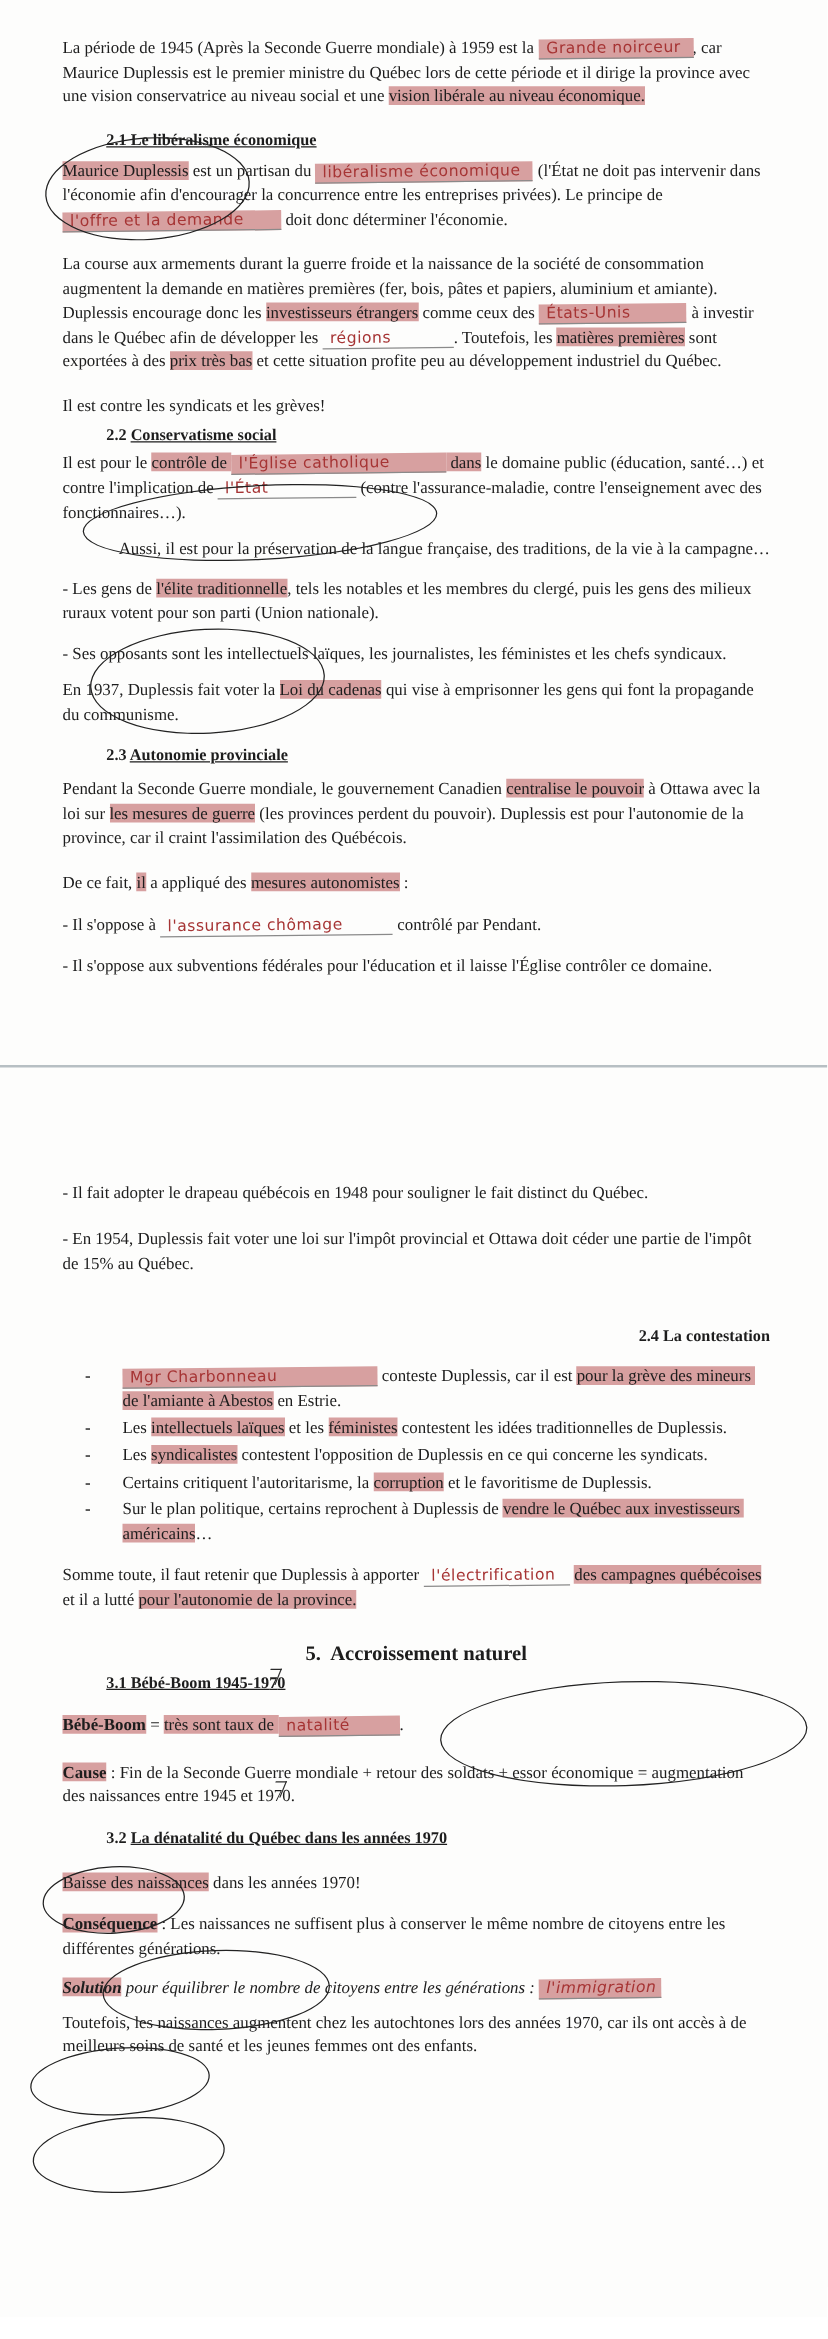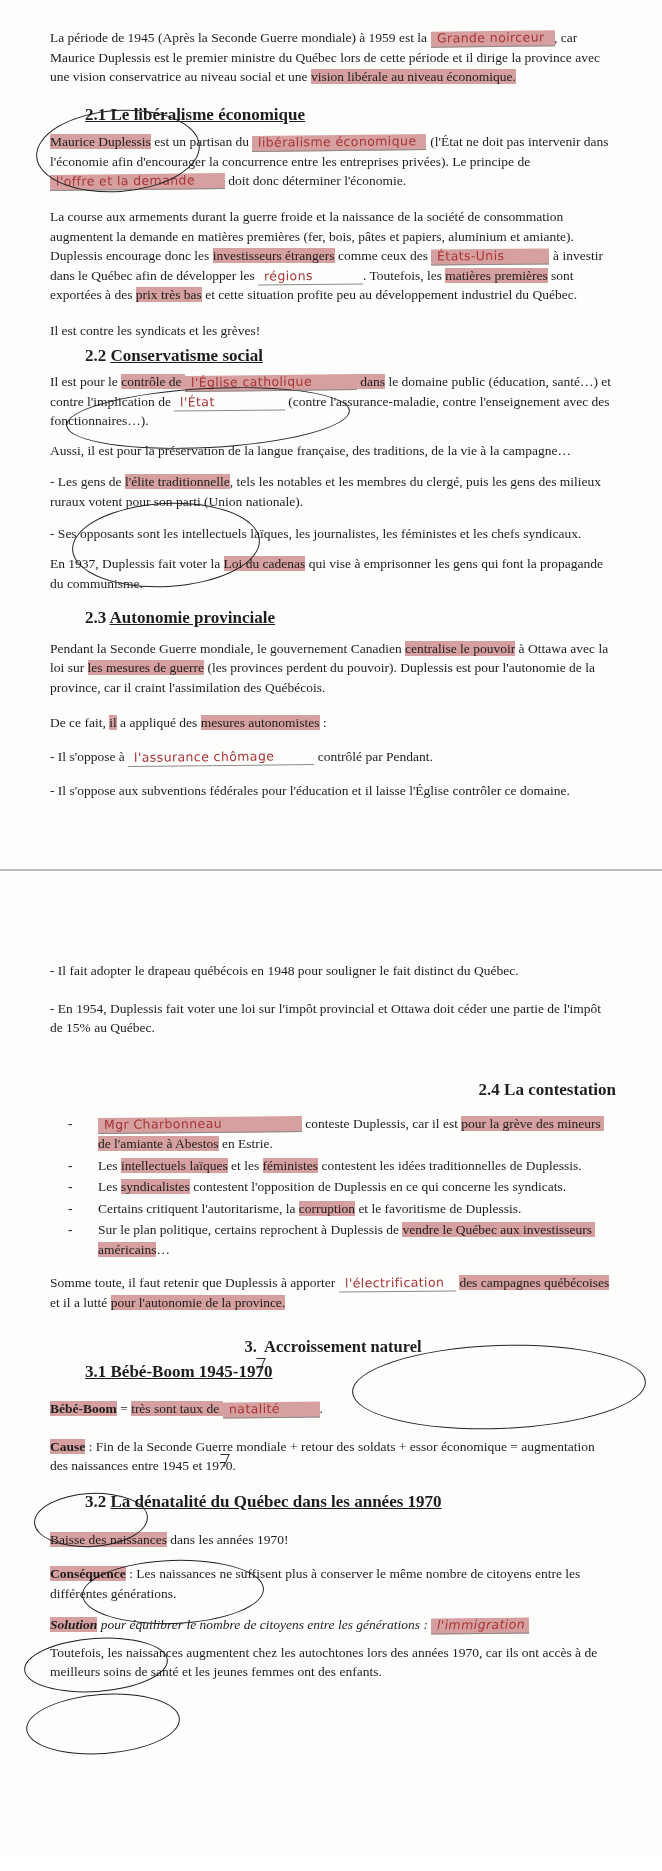--- a/index.html
+++ b/index.html
@@ -17,21 +17,21 @@
     width:662px;height:1854px;
     background:var(--paper);
     overflow:hidden;
     font-family:"Liberation Serif", serif;
     font-size:13.5px;
     line-height:1.45;
     color:var(--ink);
   }
   .content{padding:28px 46px 0 50px;}
   .para{margin:0;}
-  .h-sec{margin:0;font-size:17px;font-weight:bold;padding-left:35px;}
+  .h-sec{margin:0;font-size:13px;font-weight:bold;padding-left:35px;}
   .h-center{margin:0;text-align:center;font-size:16.5px;font-weight:bold;}
   .run{white-space:pre-wrap;}
   .b{font-weight:bold;}
   .u{text-decoration:underline;}
   .hl{background:var(--hl);}
   .hw{
     font-family:"DejaVu Sans", sans-serif;
     color:var(--hw);
     font-size:12.5px;
     letter-spacing:.4px;
@@ -66,21 +66,21 @@
 
 <div class="page-wrap">
   <div class="content">
       <p class="para" style="margin-bottom: 16px;"><span class="run">La période de 1945 (Après la Seconde Guerre mondiale) à 1959 est la </span><span class="run hl hw" style="padding-right: 10px;">Grande noirceur</span><span class="run">, car Maurice Duplessis est le premier ministre du Québec lors de cette période et il dirige la province avec une vision conservatrice au niveau social et une </span><span class="run hl">vision libérale au niveau économique.</span></p>
       <h3 class="h-sec" style="margin-bottom: 5px;"><span class="run b u">2.1 Le libéralisme économique</span></h3>
       <p class="para" style="margin-bottom: 16px;"><span class="run hl">Maurice Duplessis</span><span class="run"> est un partisan du </span><span class="run hl hw" style="padding-right: 10px;">libéralisme économique</span><span class="run"> (l'État ne doit pas intervenir dans l'économie afin d'encourager la concurrence entre les entreprises privées). Le principe de </span><span class="run hl hw" style="padding-right: 30px;">l'offre et la demande</span><span class="run"> doit donc déterminer l'économie.</span></p>
       <p class="para" style="margin-bottom: 16px;"><span class="run">La course aux armements durant la guerre froide et la naissance de la société de consommation augmentent la demande en matières premières (fer, bois, pâtes et papiers, aluminium et amiante). Duplessis encourage donc les </span><span class="run hl">investisseurs étrangers</span><span class="run"> comme ceux des </span><span class="run hl hw" style="padding-right: 45px;">États-Unis</span><span class="run"> à investir dans le Québec afin de développer les </span><span class="run hw" style="padding-right: 50px;">régions</span><span class="run">. Toutefois, les </span><span class="run hl">matières premières</span><span class="run"> sont exportées à des </span><span class="run hl">prix très bas</span><span class="run"> et cette situation profite peu au développement industriel du Québec.</span></p>
       <p class="para" style="margin-bottom: 4px;"><span class="run">Il est contre les syndicats et les grèves!</span></p>
       <h3 class="h-sec" style="margin-bottom: 3px;"><span class="run b">2.2 </span><span class="run b u">Conservatisme social</span></h3>
       <p class="para" style="margin-bottom: 10px;"><span class="run">Il est pour le </span><span class="run hl">contrôle de </span><span class="run hl hw" style="padding-right: 45px;">l'Église catholique</span><span class="run hl"> dans</span><span class="run"> le domaine public (éducation, santé…) et contre l'implication de </span><span class="run hw" style="padding-right: 70px;">l'État</span><span class="run"> (contre l'assurance-maladie, contre l'enseignement avec des fonctionnaires…).</span></p>
-      <p class="para" style="margin-bottom: 12px;"><span class="run">Aussi, il est pour la préservation de la langue française, des traditions, de la vie à la campagne…</span></p>
+      <p class="para" style="margin-bottom: 12px; text-align: right;"><span class="run">Aussi, il est pour la préservation de la langue française, des traditions, de la vie à la campagne…</span></p>
       <p class="para" style="margin-bottom: 13px;"><span class="run">- Les gens de </span><span class="run hl">l'élite traditionnelle</span><span class="run">, tels les notables et les membres du clergé, puis les gens des milieux ruraux votent pour son parti (Union nationale).</span></p>
       <p class="para" style="margin-bottom: 10px;"><span class="run">- Ses opposants sont les intellectuels laïques, les journalistes, les féministes et les chefs syndicaux.</span></p>
       <p class="para" style="margin-bottom: 13px;"><span class="run">En 1937, Duplessis fait voter la </span><span class="run hl">Loi du cadenas</span><span class="run"> qui vise à emprisonner les gens qui font la propagande du communisme.</span></p>
       <h3 class="h-sec" style="margin-bottom: 8px;"><span class="run b">2.3 </span><span class="run b u">Autonomie provinciale</span></h3>
       <p class="para" style="margin-bottom: 16px;"><span class="run">Pendant la Seconde Guerre mondiale, le gouvernement Canadien </span><span class="run hl">centralise le pouvoir</span><span class="run"> à Ottawa avec la loi sur </span><span class="run hl">les mesures de guerre</span><span class="run"> (les provinces perdent du pouvoir). Duplessis est pour l'autonomie de la province, car il craint l'assimilation des Québécois.</span></p>
       <p class="para" style="margin-bottom: 14px;"><span class="run">De ce fait, </span><span class="run hl">il</span><span class="run"> a appliqué des </span><span class="run hl">mesures autonomistes</span><span class="run"> :</span></p>
       <p class="para" style="margin-bottom: 14px;"><span class="run">- Il s'oppose à </span><span class="run hw" style="padding-right: 40px;">l'assurance chômage</span><span class="run"> contrôlé par Pendant.</span></p>
       <p class="para" style="margin-bottom: 0px;"><span class="run">- Il s'oppose aux subventions fédérales pour l'éducation et il laisse l'Église contrôler ce domaine.</span></p>
       <div class="page-divider" style="margin-top: 69px; margin-bottom: 90px;"></div>
       <p class="para" style="margin-bottom: 18px;"><span class="run">- Il fait adopter le drapeau québécois en 1948 pour souligner le fait distinct du Québec.</span></p>
@@ -102,21 +102,21 @@
         <div class="dash-item">
           <span class="marker">-</span>
           <span class="item-text"><span class="run">Certains critiquent l'autoritarisme, la </span><span class="run hl">corruption</span><span class="run"> et le favoritisme de Duplessis.</span></span>
         </div>
         <div class="dash-item">
           <span class="marker">-</span>
           <span class="item-text"><span class="run">Sur le plan politique, certains reprochent à Duplessis de </span><span class="run hl">vendre le Québec aux investisseurs américains</span><span class="run">…</span></span>
         </div>
       </div>
       <p class="para" style="margin-top: 14px; margin-bottom: 0px;"><span class="run">Somme toute, il faut retenir que Duplessis à apporter </span><span class="run hw" style="padding-right: 12px;">l'électrification</span><span class="run"> </span><span class="run hl">des campagnes québécoises</span><span class="run"> et il a lutté </span><span class="run hl">pour l'autonomie de la province.</span></p>
-      <h2 class="h-center" style="margin-top: 22px; margin-bottom: 2px;"><span class="run b">3.  Accroissement naturel</span></h2>
+      <h2 class="h-center" style="margin-top: 22px; margin-bottom: 2px;"><span class="run b">5.  Accroissement naturel</span></h2>
       <h3 class="h-sec" style="margin-bottom: 14px;"><span class="run b u">3.1 Bébé-Boom 1945-19</span><span class="run b u ow">7</span><span class="run b u">0</span></h3>
       <p class="para" style="margin-bottom: 18px;"><span class="run hl b">Bébé-Boom</span><span class="run"> = </span><span class="run hl">très sont taux de </span><span class="run hl hw" style="padding-right: 40px;">natalité</span><span class="run">.</span></p>
       <p class="para" style="margin-bottom: 14px;"><span class="run hl b">Cause</span><span class="run"> : Fin de la Seconde Guerre mondiale + retour des soldats + essor économique = augmentation des naissances entre 1945 et 19</span><span class="run ow">7</span><span class="run">0.</span></p>
       <h3 class="h-sec" style="margin-bottom: 16px;"><span class="run b">3.2 </span><span class="run b u">La dénatalité du Québec dans les années 1970</span></h3>
       <p class="para" style="margin-bottom: 14px;"><span class="run hl">Baisse des naissances</span><span class="run"> dans les années 1970!</span></p>
       <p class="para" style="margin-bottom: 12px;"><span class="run hl b">Conséquence</span><span class="run"> : Les naissances ne suffisent plus à conserver le même nombre de citoyens entre les différentes générations.</span></p>
       <p class="para" style="margin-bottom: 8px; font-style: italic;"><span class="run hl b">Solution</span><span class="run"> pour équilibrer le nombre de citoyens entre les générations : </span><span class="run hl hw" style="padding-right: 4px;">l'immigration</span></p>
       <p class="para" style="margin-bottom: 0px;"><span class="run">Toutefois, les naissances augmentent chez les autochtones lors des années 1970, car ils ont accès à de meilleurs soins de santé et les jeunes femmes ont des enfants.</span></p>
     </div>
 <div class="circle-annotation" style="left: 36px; top: 110px; width: 162px; height: 80px; transform: rotate(-4deg);"></div>

